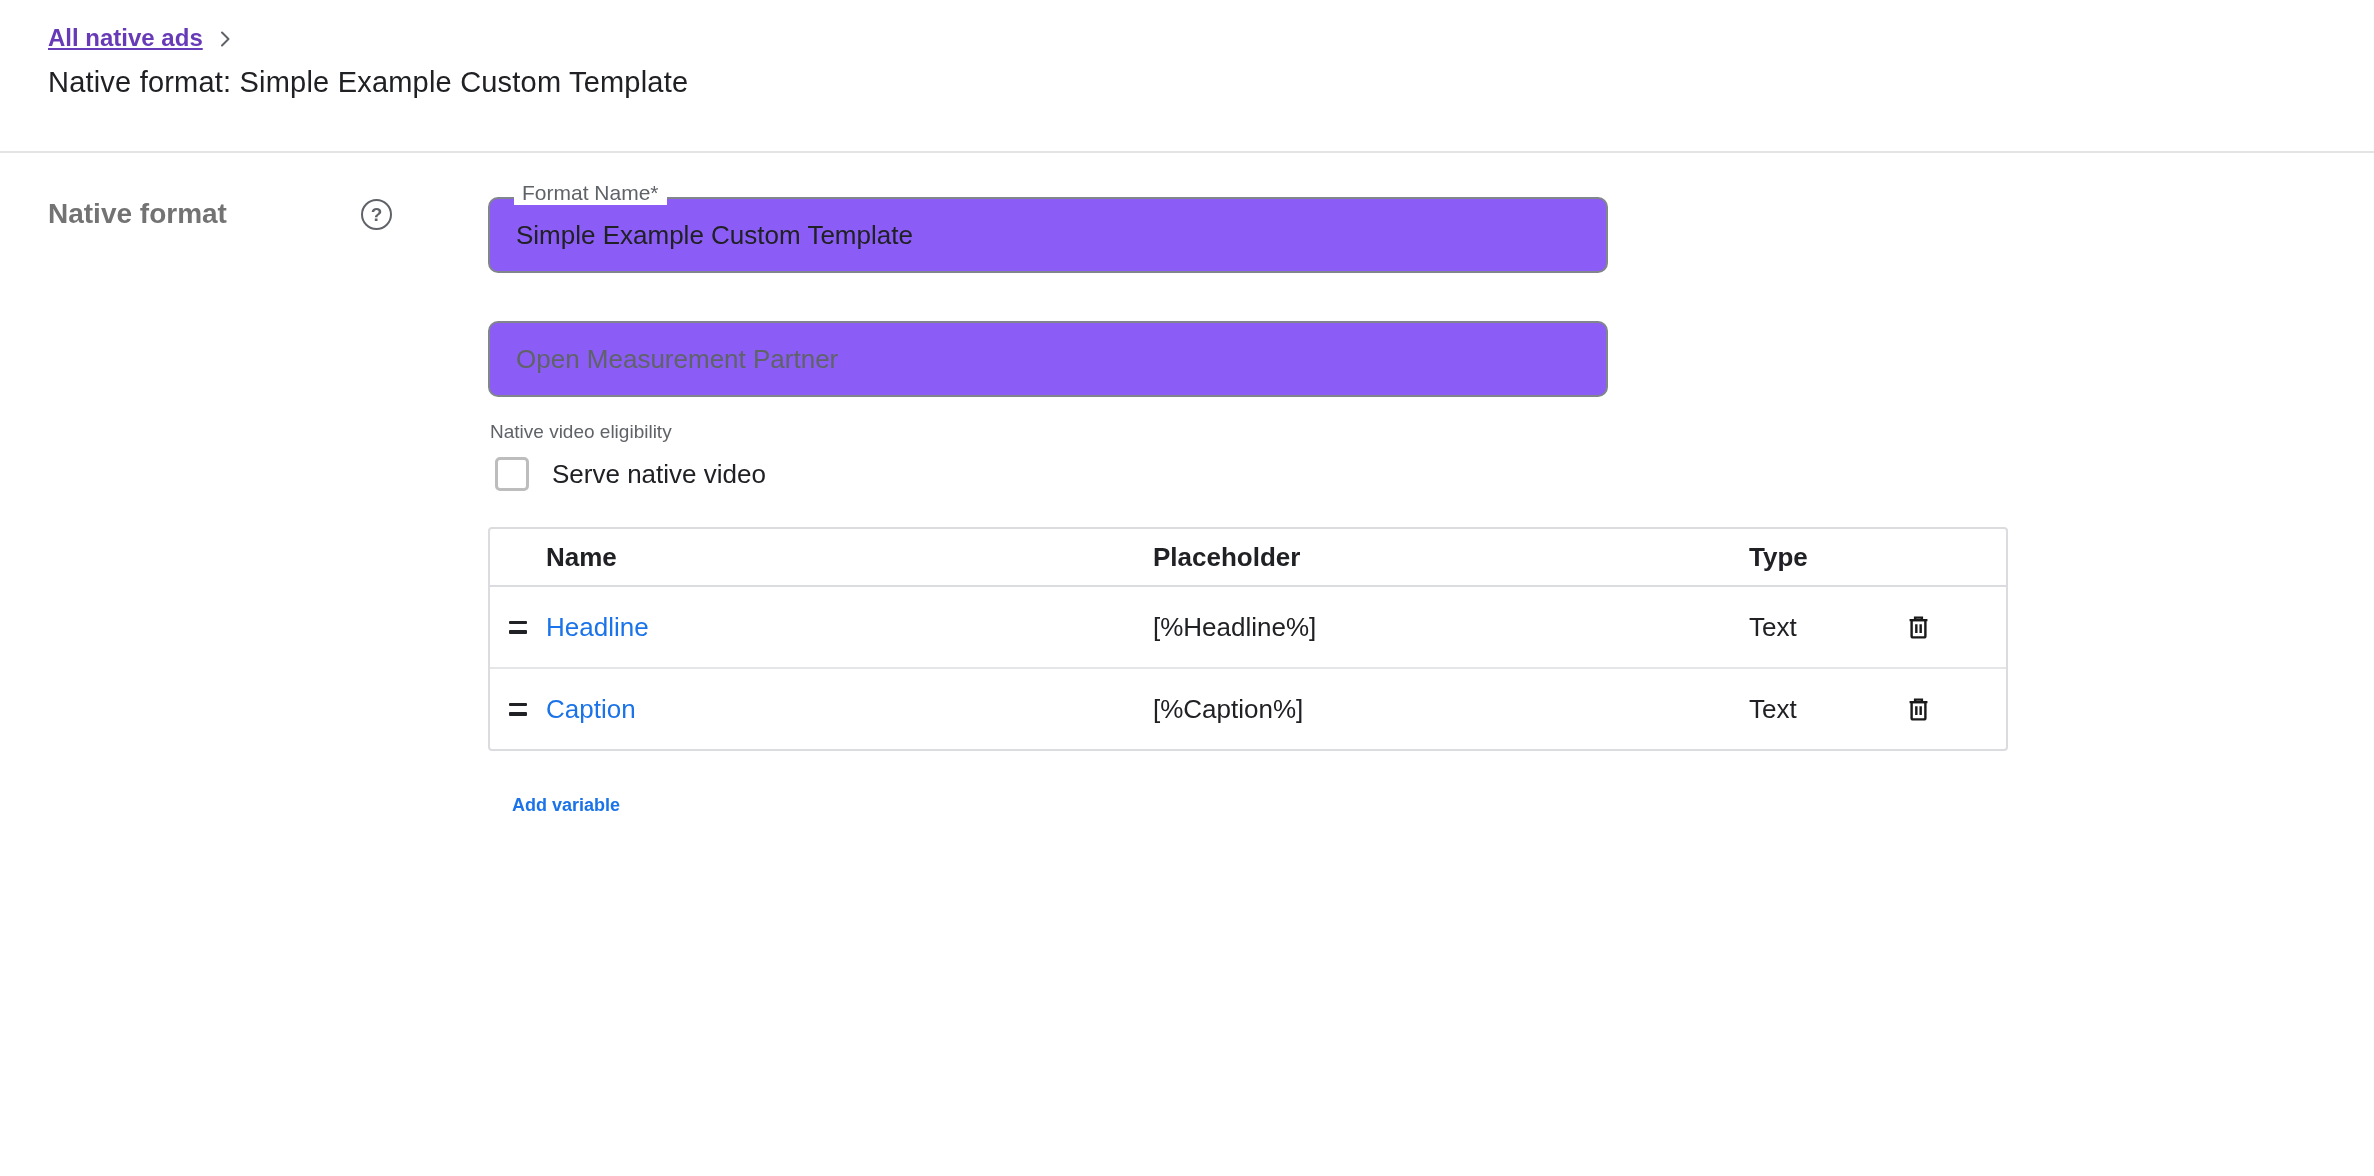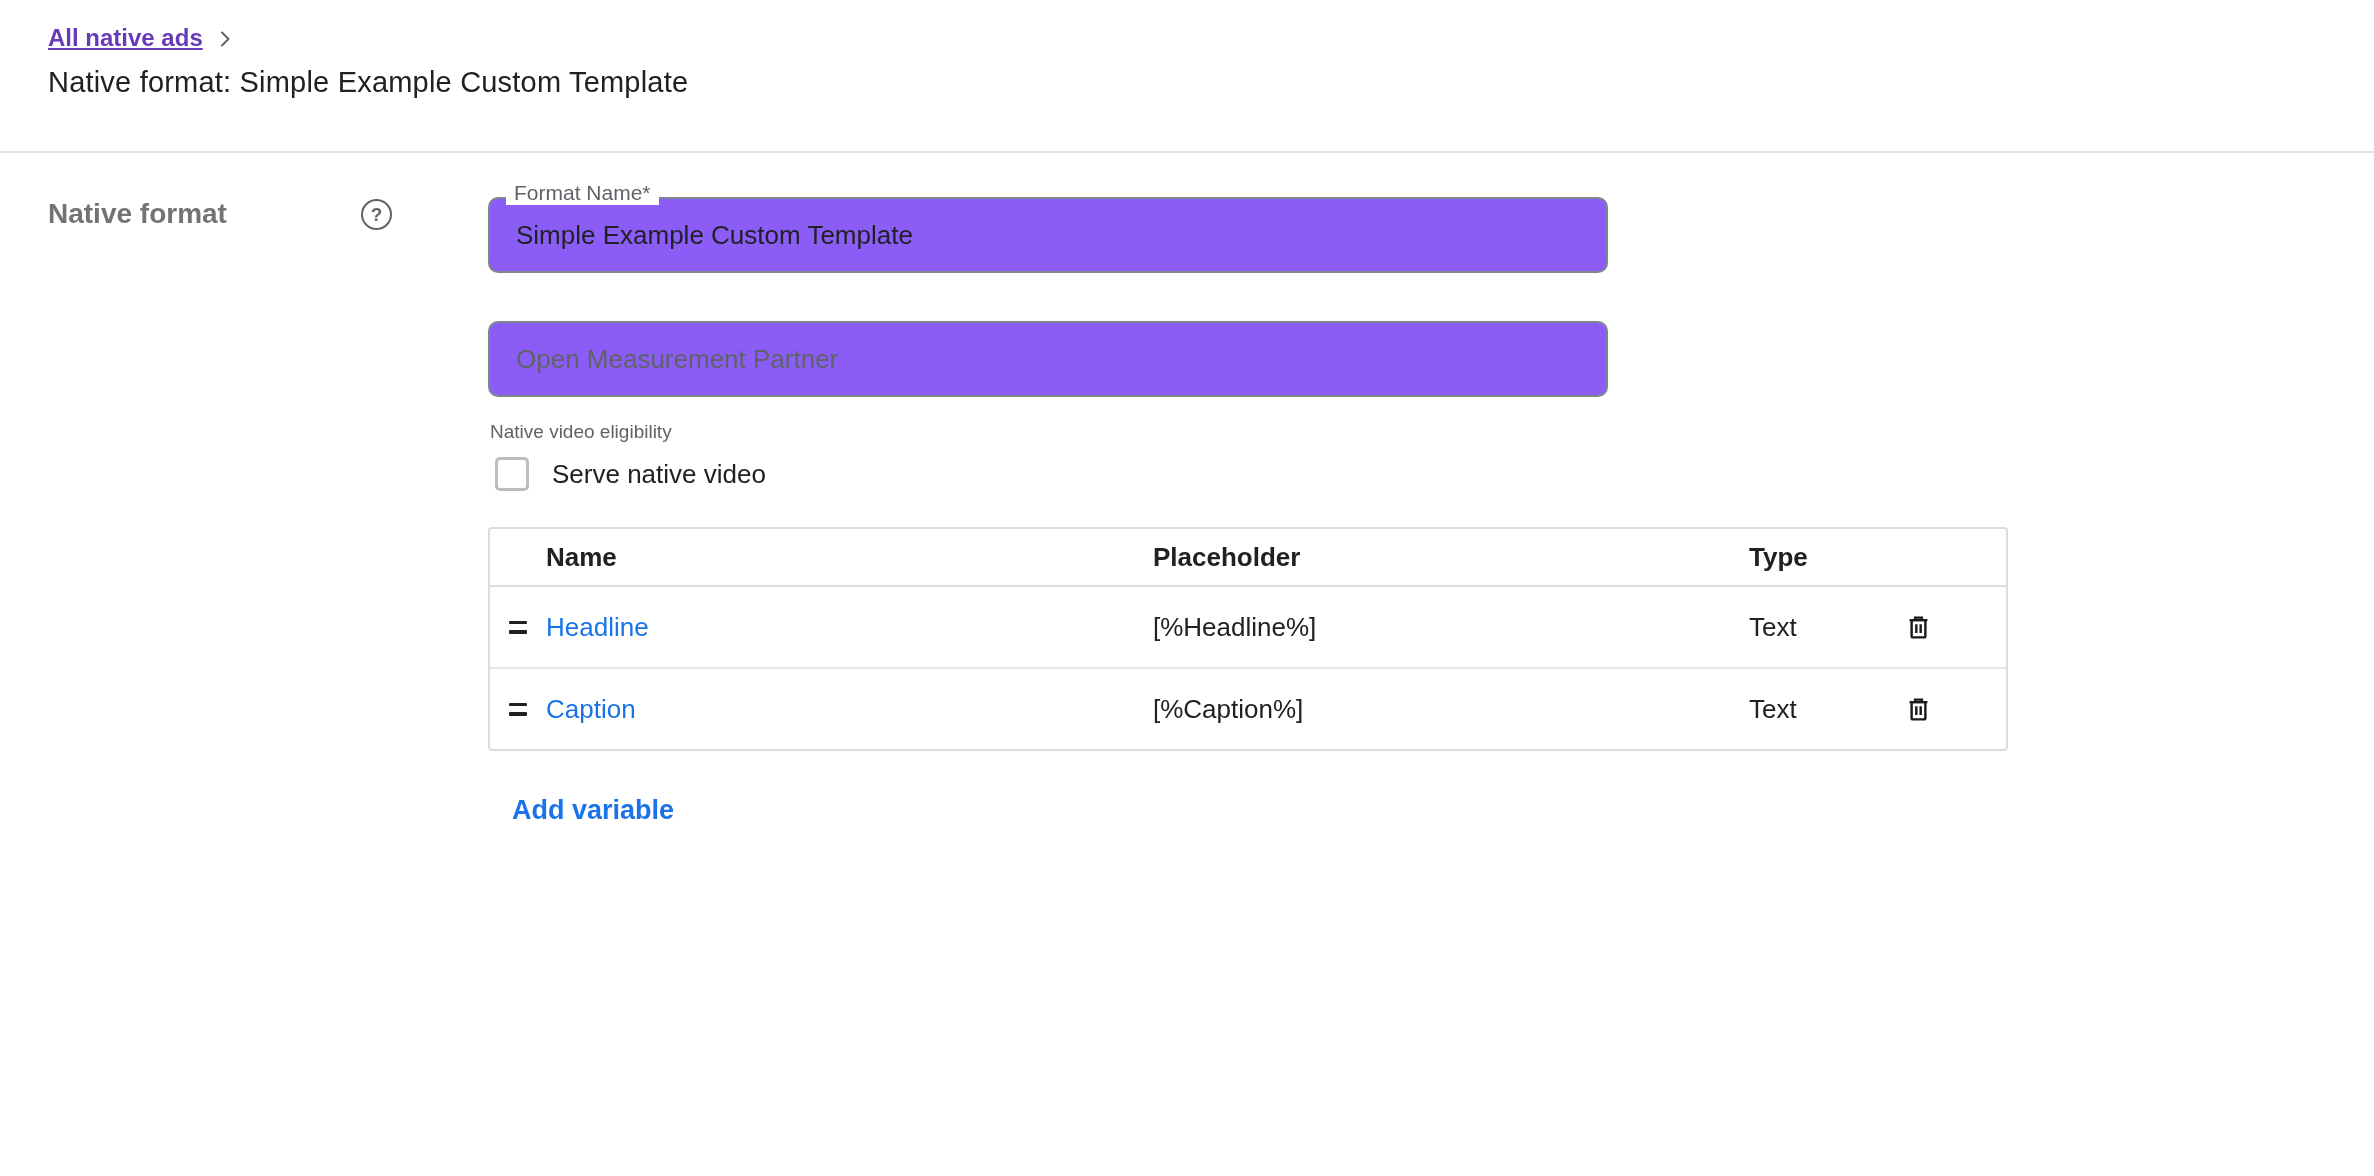--- a/index.html
+++ b/index.html
@@ -33,21 +33,21 @@
 
   
   .field { position: relative; width: 1120px; height: 76px; margin-bottom: 48px; }
   .field input {
     width: 100%; height: 76px; border: 2px solid #80868b; border-radius: 10px;
     font-family: inherit; font-size: 26px; color: #202124; padding: 0 26px;
     background: #8b5cf6; outline: none;
   }
   .field input::placeholder { color: #5f6368; opacity: 1; }
   .float-label {
-    position: absolute; top: -16px; left: 18px; background: #ffffff;
+    position: absolute; top: -16px; left: 26px; background: #ffffff;
     padding: 0 8px; font-size: 21px; line-height: 24px; color: #5f6368; z-index: 2;
   }
 
   
   .nve-label { font-size: 19px; color: #5f6368; margin: 24px 0 0 2px; }
   .checkbox-row { display: flex; align-items: center; margin: 14px 0 8px 7px; cursor: pointer; }
   .checkbox-row input[type="checkbox"] {
     appearance: none; -webkit-appearance: none;
     width: 34px; height: 34px; border: 3.5px solid #bdbdbd; border-radius: 5px;
     background: #fff; cursor: pointer; flex: none;
@@ -67,21 +67,21 @@
   .cell { font-size: 26px; color: #202124; }
   .name-link { color: #1a73e8; cursor: pointer; text-decoration: none; }
   .handle-cell { display: flex; justify-content: center; }
   .drag-handle { display: flex; flex-direction: column; gap: 6px; cursor: grab; padding: 4px; }
   .drag-handle i { display: block; width: 18px; height: 3.5px; background: #202124; border-radius: 1px; }
   .trash-btn { background: none; border: none; cursor: pointer; display: flex; align-items: center; padding: 2px; width: 36px; }
 
   
   .add-variable {
     display: inline-block; margin: 44px 0 0 24px;
-    color: #1a73e8; font-size: 27px; font-weight: bold; cursor: pointer; text-decoration: none;
+    color: #1a73e8; font-size: 18px; font-weight: bold; cursor: pointer; text-decoration: none;
   }
 </style>
 </head>
 <body>
 
 <header class="page-header">
   <nav class="breadcrumb">
     <a>All native ads</a>
     <span class="crumb-chevron">
       <svg width="24" height="24" viewBox="0 0 24 24">

